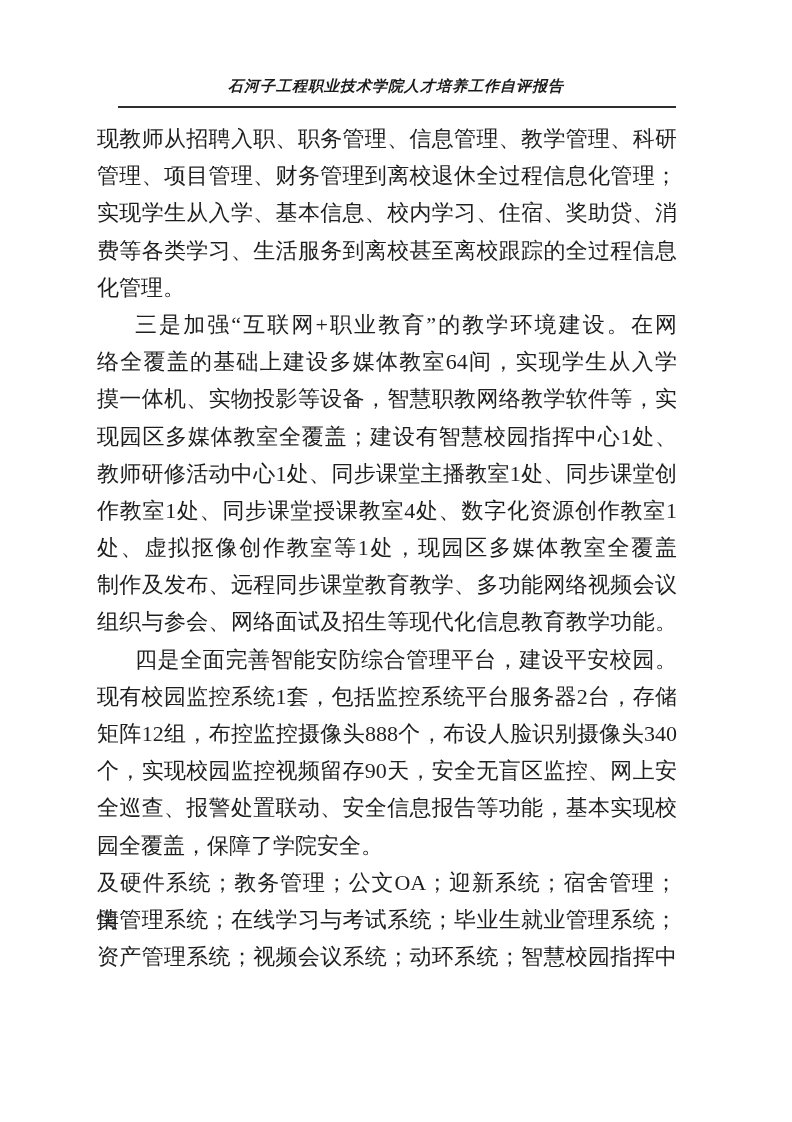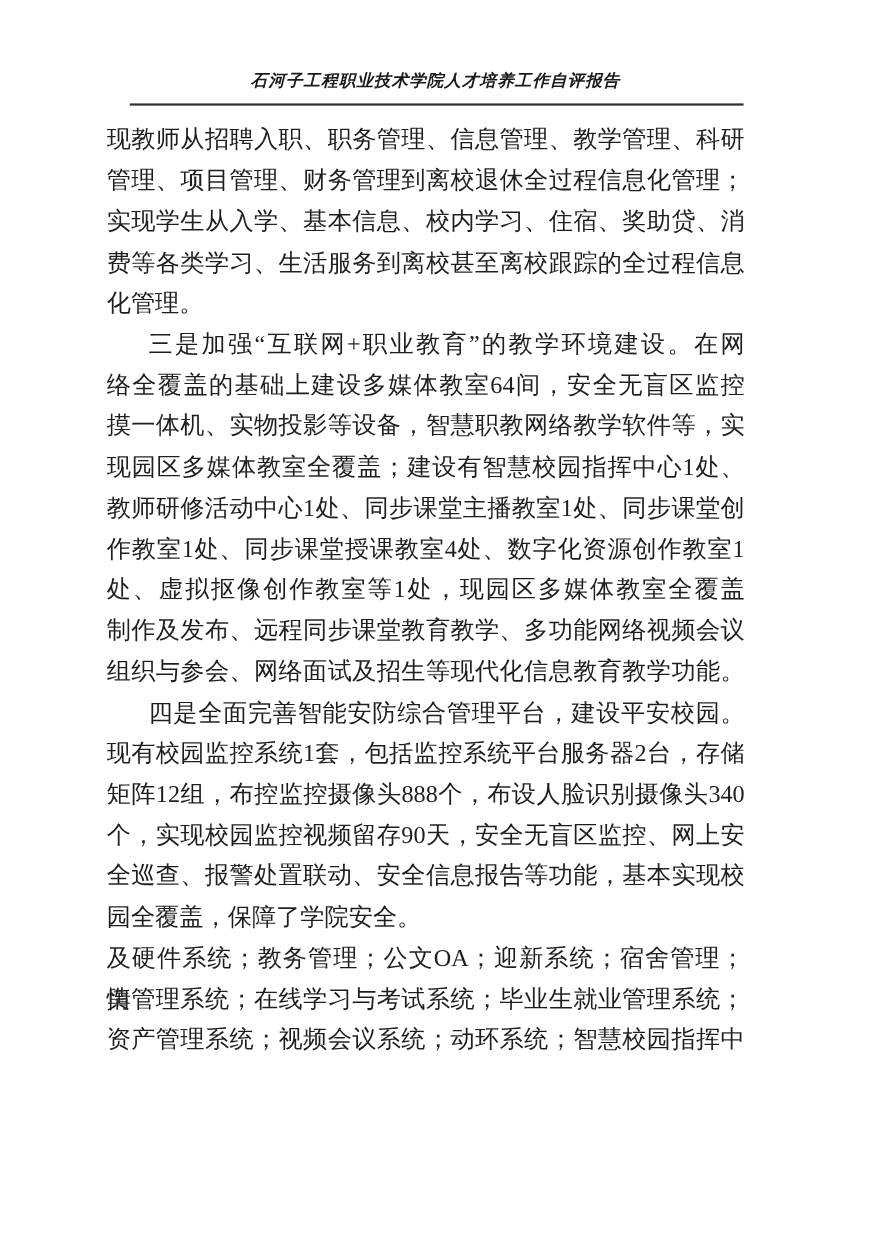--- a/index.html
+++ b/index.html
@@ -4,21 +4,21 @@
 <style>
   html, body {
     margin: 0;
     padding: 0;
     background: #ffffff;
   }
   .page {
     position: relative;
     width: 792px;
     height: 972px;
-    margin: 0 auto;
+    margin: 12px auto;
     background: #ffffff;
     overflow: hidden;
     font-family: "Liberation Serif", "DejaVu Serif", serif;
   }
   .header-title {
     position: absolute;
     top: 62px;
     left: 0;
     right: 0;
     text-align: center;
@@ -85,21 +85,21 @@
 
   <div class="header-divider"></div>
 
   <div class="body-block">
     <div class="line fill">现教师从招聘入职、职务管理、信息管理、教学管理、科研</div>
     <div class="line fill">管理、项目管理、财务管理到离校退休全过程信息化管理；</div>
     <div class="line fill">实现学生从入学、基本信息、校内学习、住宿、奖助贷、消</div>
     <div class="line fill">费等各类学习、生活服务到离校甚至离校跟踪的全过程信息</div>
     <div class="line end">化管理。</div>
     <div class="line fill indent">三是加强“互联网+职业教育”的教学环境建设。在网</div>
-    <div class="line fill">络全覆盖的基础上建设多媒体教室64间，安全无盲区监控</div>
+    <div class="line fill">络全覆盖的基础上建设多媒体教室64间，实现学生从入学</div>
     <div class="line fill">摸一体机、实物投影等设备，智慧职教网络教学软件等，实</div>
     <div class="line fill">现园区多媒体教室全覆盖；建设有智慧校园指挥中心1处、</div>
     <div class="line fill">教师研修活动中心1处、同步课堂主播教室1处、同步课堂创</div>
     <div class="line fill">作教室1处、同步课堂授课教室4处、数字化资源创作教室1</div>
     <div class="line fill">处、虚拟抠像创作教室等1处，现园区多媒体教室全覆盖</div>
     <div class="line fill">制作及发布、远程同步课堂教育教学、多功能网络视频会议</div>
     <div class="line fill">组织与参会、网络面试及招生等现代化信息教育教学功能。</div>
     <div class="line fill indent">四是全面完善智能安防综合管理平台，建设平安校园。</div>
     <div class="line fill">现有校园监控系统1套，包括监控系统平台服务器2台，存储</div>
     <div class="line fill">矩阵12组，布控监控摄像头888个，布设人脸识别摄像头340</div>

